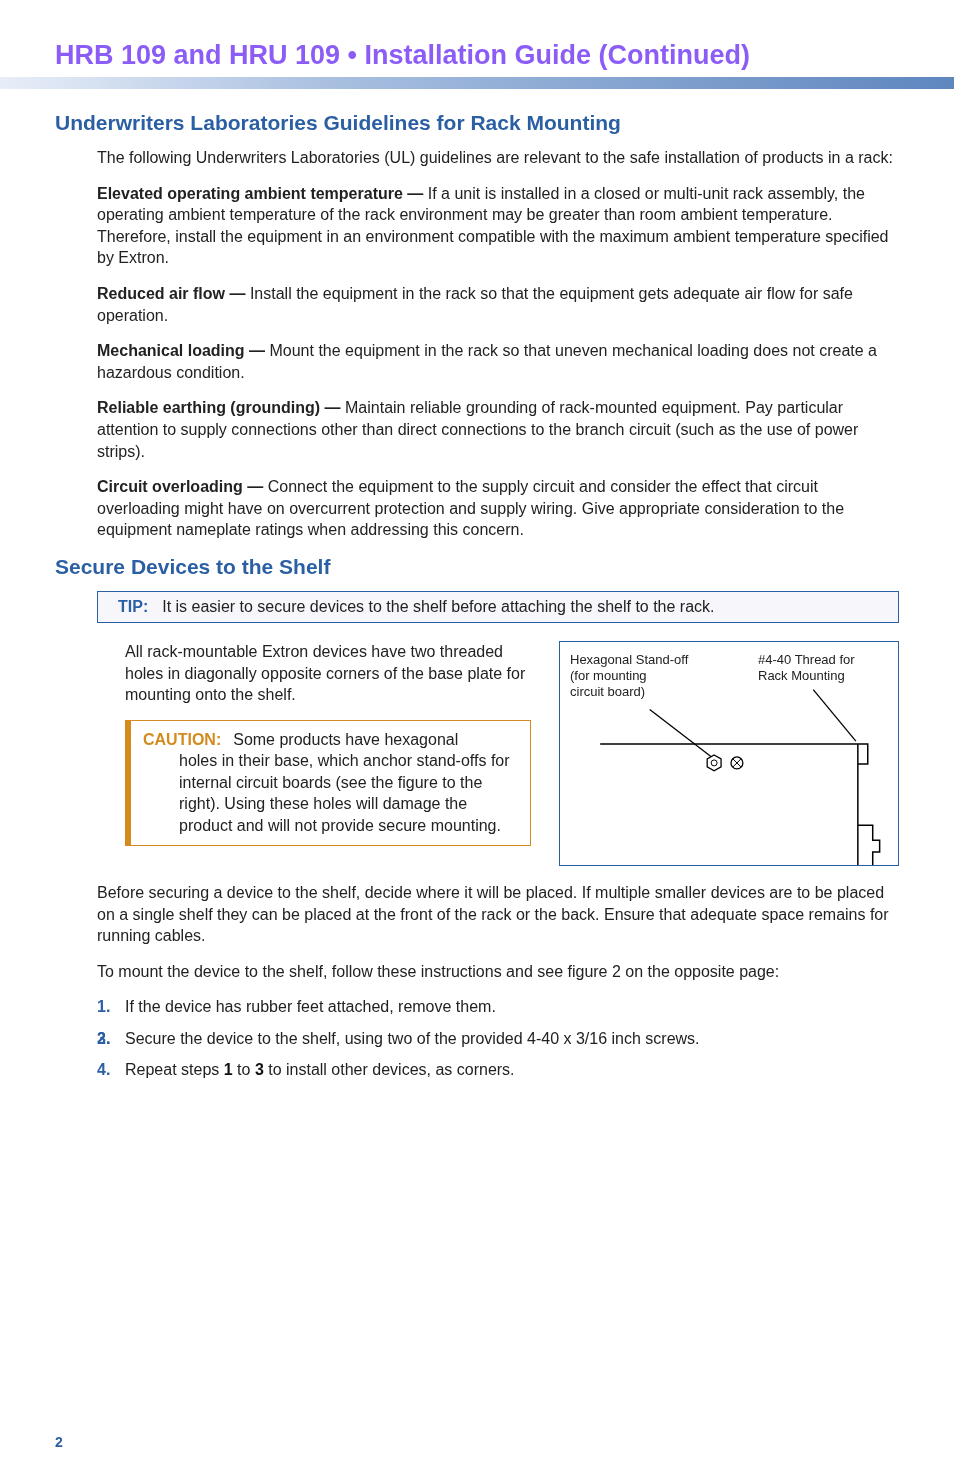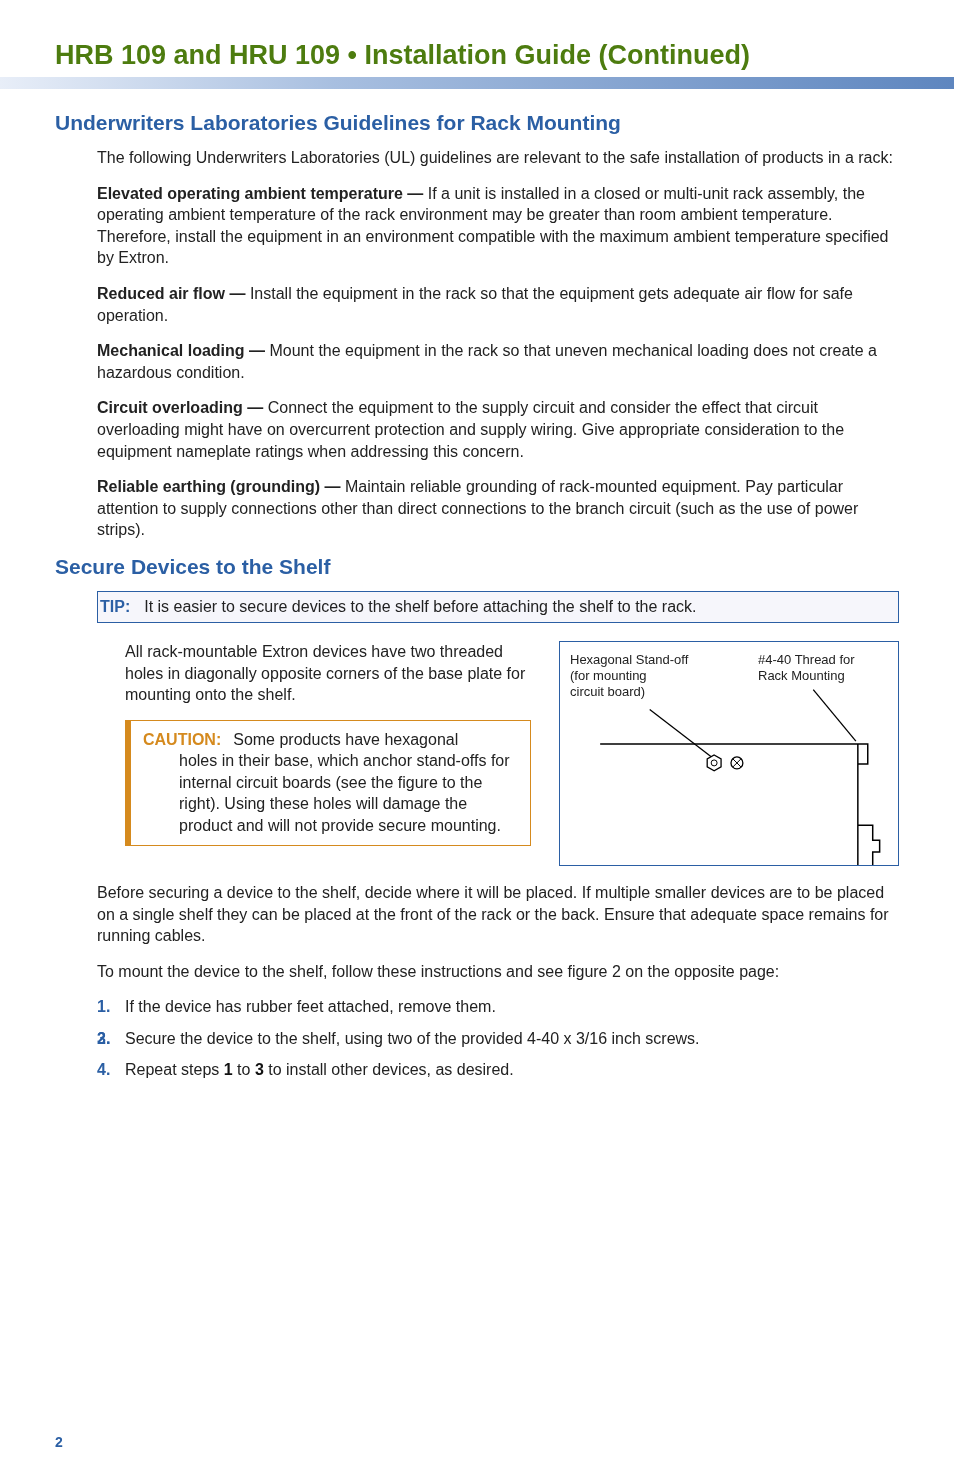--- a/index.html
+++ b/index.html
@@ -13,21 +13,21 @@
   .page {
     padding: 40px 55px 30px 55px;
     box-sizing: border-box;
     width: 954px;
     min-height: 1475px;
     position: relative;
   }
   .doc-title {
     font-size: 27px;
     font-weight: 700;
-    color: #4d7c0f;
+    color: #8b5cf6;
     margin: 0 0 6px 0;
   }
   .title-band {
     height: 12px;
     background: linear-gradient(to right, #e8eef8 0%, #a8bfe0 35%, #5e86bf 100%);
     margin: 0 -55px 22px -55px;
   }
   .h2 {
     font-size: 21px;
     font-weight: 700;
@@ -40,21 +40,21 @@
   }
   .p {
     font-size: 16px;
     line-height: 1.35;
     margin: 0 0 14px 0;
   }
   .b { font-weight: 700; }
   .tip-box {
     border: 1.5px solid #2b5fa4;
     background: #f6f6fb;
-    padding: 6px 2px;
+    padding: 6px 20px;
     margin: 4px 0 18px 0;
     font-size: 16px;
   }
   .tip-label {
     color: #2b5fa4;
     font-weight: 700;
     margin-right: 14px;
   }
   .caution-box {
     border: 1.5px solid #d58a1e;
@@ -154,24 +154,24 @@
     <p class="p">
       <span class="b">Elevated operating ambient temperature —</span><span> If a unit is installed in a closed or multi-unit rack assembly, the operating ambient temperature of the rack environment may be greater than room ambient temperature. Therefore, install the equipment in an environment compatible with the maximum ambient temperature specified by Extron.</span>
     </p>
     <p class="p">
       <span class="b">Reduced air flow —</span><span> Install the equipment in the rack so that the equipment gets adequate air flow for safe operation.</span>
     </p>
     <p class="p">
       <span class="b">Mechanical loading —</span><span> Mount the equipment in the rack so that uneven mechanical loading does not create a hazardous condition.</span>
     </p>
     <p class="p">
+      <span class="b">Reliable earthing (grounding) —</span><span> Maintain reliable grounding of rack-mounted equipment. Pay particular attention to supply connections other than direct connections to the branch circuit (such as the use of power strips).</span>
+    </p>
+    <p class="p">
       <span class="b">Circuit overloading —</span><span> Connect the equipment to the supply circuit and consider the effect that circuit overloading might have on overcurrent protection and supply wiring. Give appropriate consideration to the equipment nameplate ratings when addressing this concern.</span>
-    </p>
-    <p class="p">
-      <span class="b">Reliable earthing (grounding) —</span><span> Maintain reliable grounding of rack-mounted equipment. Pay particular attention to supply connections other than direct connections to the branch circuit (such as the use of power strips).</span>
     </p>
   </div>
 
   <h2 class="h2">Secure Devices to the Shelf</h2>
   <div class="body-block">
 
     <div class="tip-box">
       <span class="tip-label">TIP:</span><span>It is easier to secure devices to the shelf before attaching the shelf to the rack.</span>
     </div>
 
@@ -230,20 +230,20 @@
       </li>
       <li>
         <span class="num">2.</span>
       </li>
       <li>
         <span class="num">3.</span>
         <span>Secure the device to the shelf, using two of the provided 4-40 x 3/16 inch screws.</span>
       </li>
       <li>
         <span class="num">4.</span>
-        <span>Repeat steps </span><span class="step-bold">1</span><span> to </span><span class="step-bold">3</span><span> to install other devices, as desired.</span>
+        <span>Repeat steps </span><span class="step-bold">1</span><span> to </span><span class="step-bold">3</span><span> to install other devices, as corners.</span>
       </li>
     </ol>
 
   </div>
 
   <div class="page-num">2</div>
 </div>
 
 </body></html>

